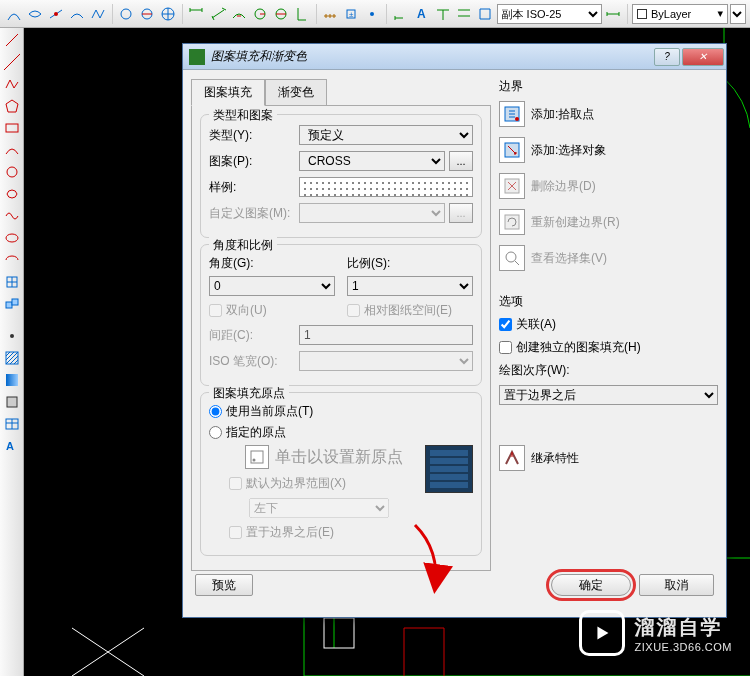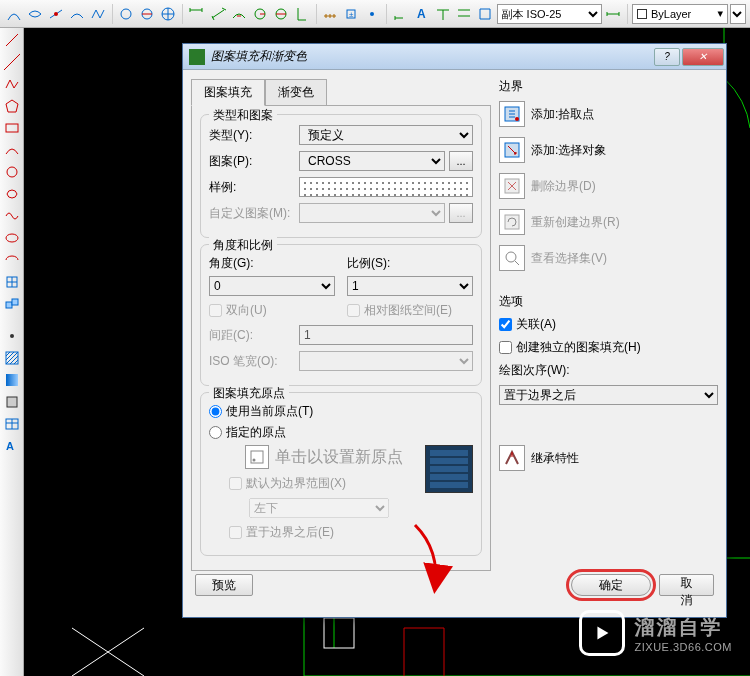--- a/index.html
+++ b/index.html
@@ -76,21 +76,21 @@
     
     
     .dialog-footer { display: flex; gap: 8px; padding: 4px 12px 8px; }
     .btn { height: 22px; padding: 0 16px; font-size: 12px; border: 1px solid #999; background: linear-gradient(#fafafa,#e0e0e0); cursor: pointer; border-radius: 2px; }
     .btn.highlight { outline: 3px solid rgba(220,20,20,0.85); outline-offset: 2px; border-radius: 11px; }
     
     
     .red-arrow { position: absolute; left: 405px; top: 520px; pointer-events: none; }
     
     
-    .watermark { position: absolute; right: 18px; bottom: 20px; display: flex; align-items: center; gap: 10px; color: #a3a3a3; }
+    .watermark { position: absolute; right: 18px; bottom: 20px; display: flex; align-items: center; gap: 10px; color: #e5e5e5; }
     .wm-play { width: 46px; height: 46px; border: 3px solid #fff; border-radius: 10px; display: flex; align-items: center; justify-content: center; }
     .wm-play svg { width: 22px; height: 22px; fill: #fff; }
     .wm-text { display: flex; flex-direction: column; }
     .wm-title { font-size: 20px; font-weight: bold; letter-spacing: 2px; }
     .wm-url { font-size: 11px; letter-spacing: 0.5px; }
     
     .swatch-preview { height: 20px; border: 1px solid #999; background: #fff; position: relative; overflow: hidden; }
     .swatch-preview::before { content:""; position:absolute; inset:0; background-image: radial-gradient(#333 1px, transparent 1px); background-size: 6px 6px; background-position: 2px 2px; opacity: 0.6; }
   </style>
 </head>
@@ -547,21 +547,21 @@
           </div>
         <span>继承特性</span>
       </div>
     </div>
   </div>
 
   <div class="dialog-footer">
     <button class="btn">预览</button>
     <div style="flex:1"></div>
     <button class="btn highlight" style="width:80px">确定</button>
-    <button class="btn" style="width:55px">取消</button>
+    <button class="btn" style="width:75px">取消</button>
   </div>
 </div>
 
 <svg class="red-arrow" width="60" height="80">
   <defs>
       <marker id="ah" markerWidth="10" markerHeight="10" refX="8" refY="5" orient="auto">
         <path d="M0 0 L10 5 L0 10 Z" fill="#d00"></path>
       </marker>
     </defs>
   <path d="M 10 5 Q 35 30 30 68" stroke="#d00" stroke-width="3" fill="none" marker-end="url(#ah)"></path>

